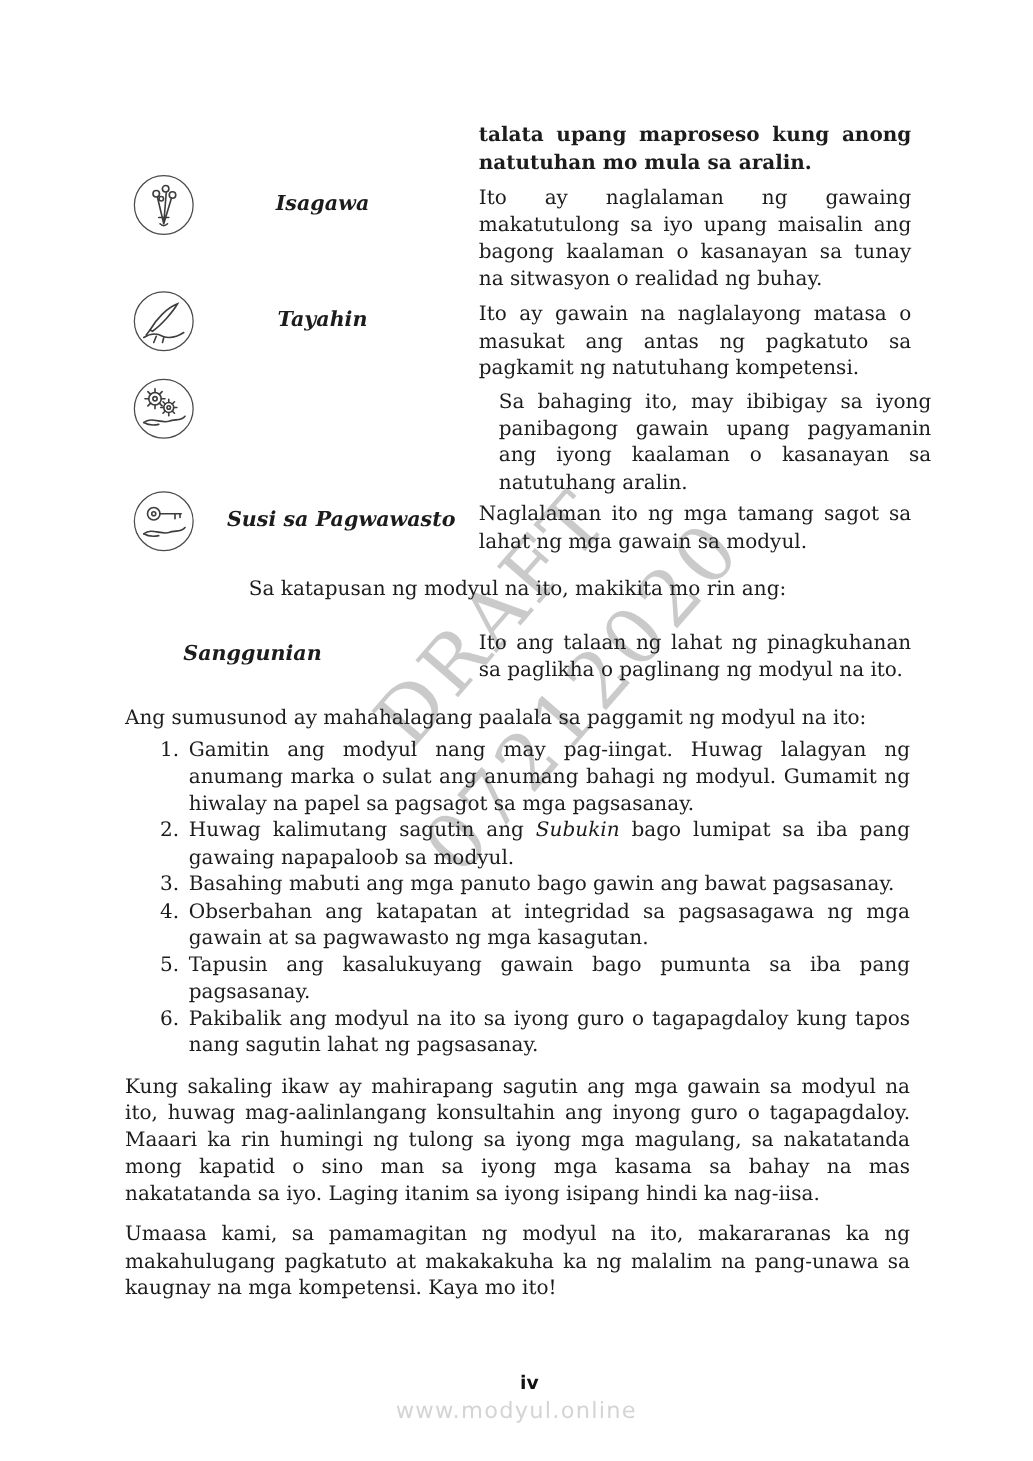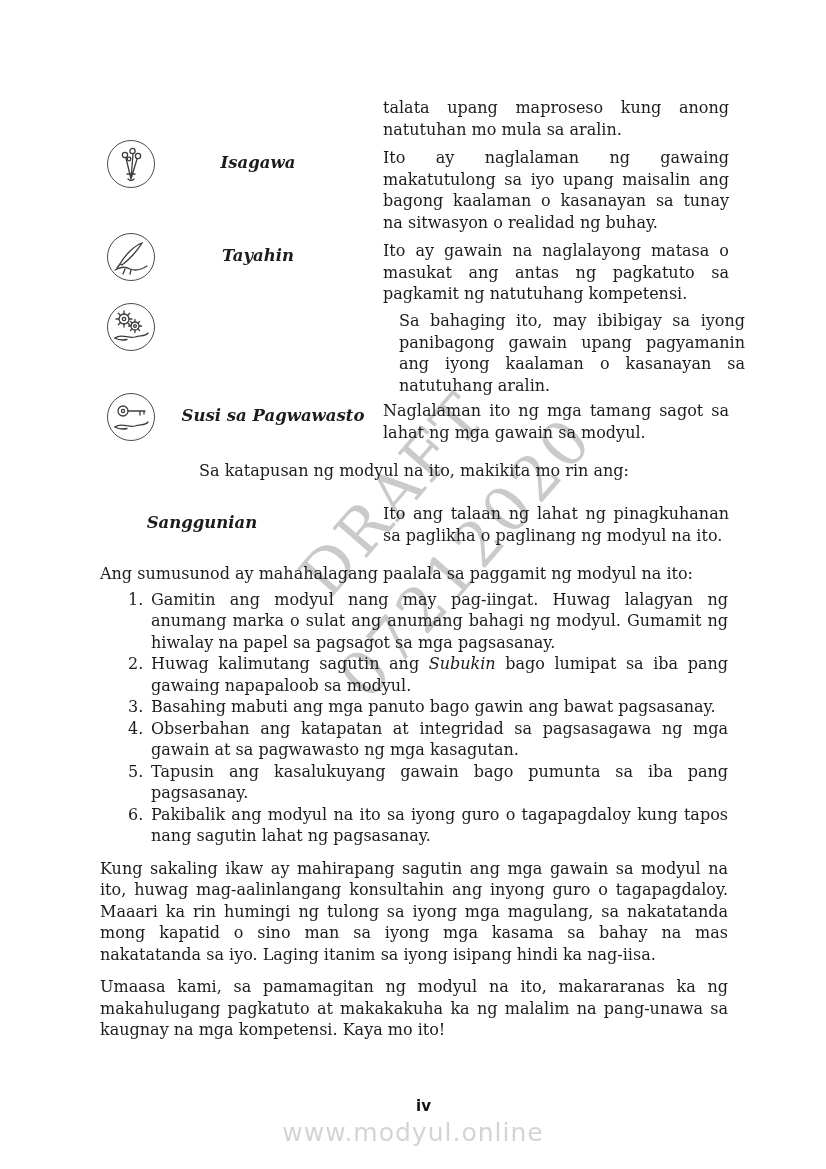--- a/index.html
+++ b/index.html
@@ -68,38 +68,38 @@
   
   .pagenum{
     position:absolute;left:0;right:0;top:1097px;
     text-align:center;font-size:15px;color:#111;
     font-family:"DejaVu Sans", sans-serif;
     font-weight:bold;
     padding-left:21px;
   }
   .site{
     position:absolute;left:0;right:0;top:1118px;
-    text-align:center;font-size:25px;color:#d4d4d4;
+    text-align:center;font-size:18px;color:#d4d4d4;
     font-family:"DejaVu Sans", sans-serif;
     letter-spacing:1px;
   }
 </style>
 </head>
 <body>
 
 <div class="page">
 
   <div class="watermark">
     <div>DRAFT</div>
     <div>07212020</div>
   </div>
 
   <div class="layer">
 
-    <p class="abs rcol" style="top:97px;">talata upang maproseso kung anong natutuhan mo mula sa aralin.</p>
+    <p class="abs rcol" style="top:97px;font-weight:bold;">talata upang maproseso kung anong natutuhan mo mula sa aralin.</p>
 
     <div class="icon-circle" style="left:107px;top:140px;">
       <svg width="40" height="40" viewBox="0 0 40 40" stroke="#3d3d3d" stroke-width="1.3" fill="none" stroke-linecap="round">
         <path d="M20,35 L15,14 M20,35 L22,10 M20,35 L26,15"></path>
         <circle cx="14" cy="11" r="2.6"></circle>
         <circle cx="21.5" cy="7" r="2.6"></circle>
         <circle cx="27" cy="12" r="2.6"></circle>
         <circle cx="18" cy="15" r="1.8"></circle>
         <path d="M16,30 L24,30 M17,35 Q20,38 23,35"></path>
       </svg>

